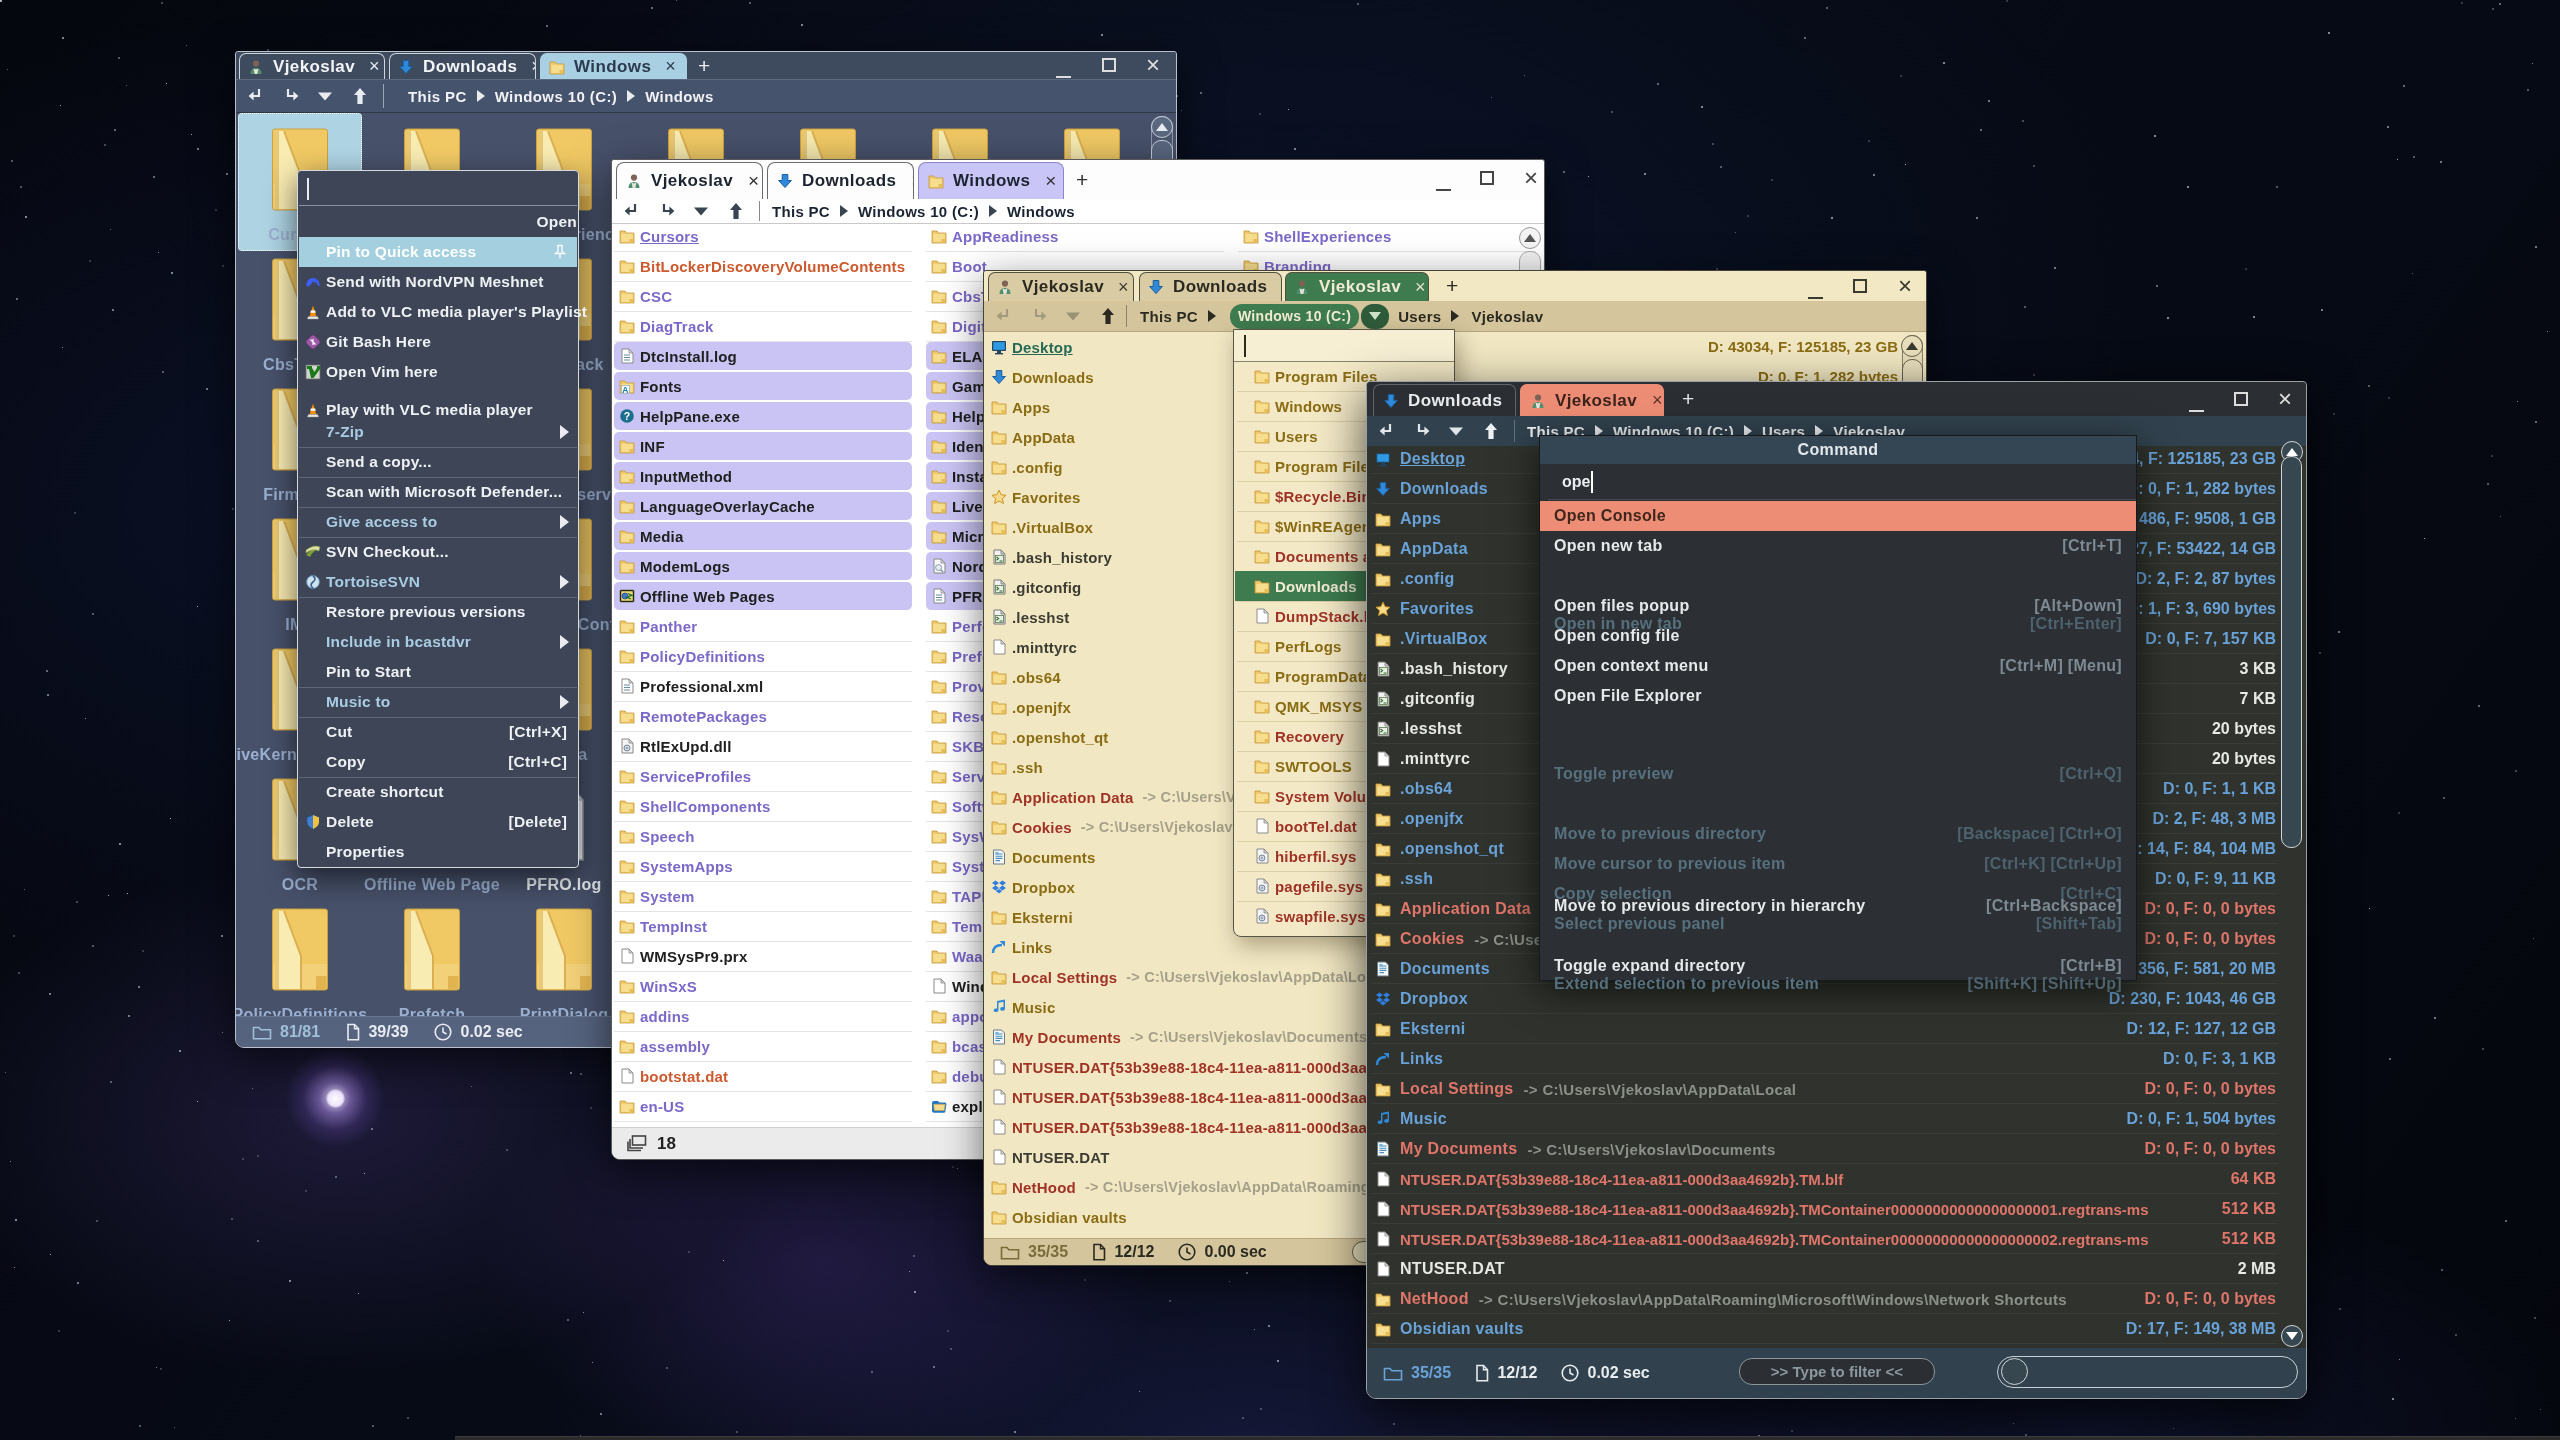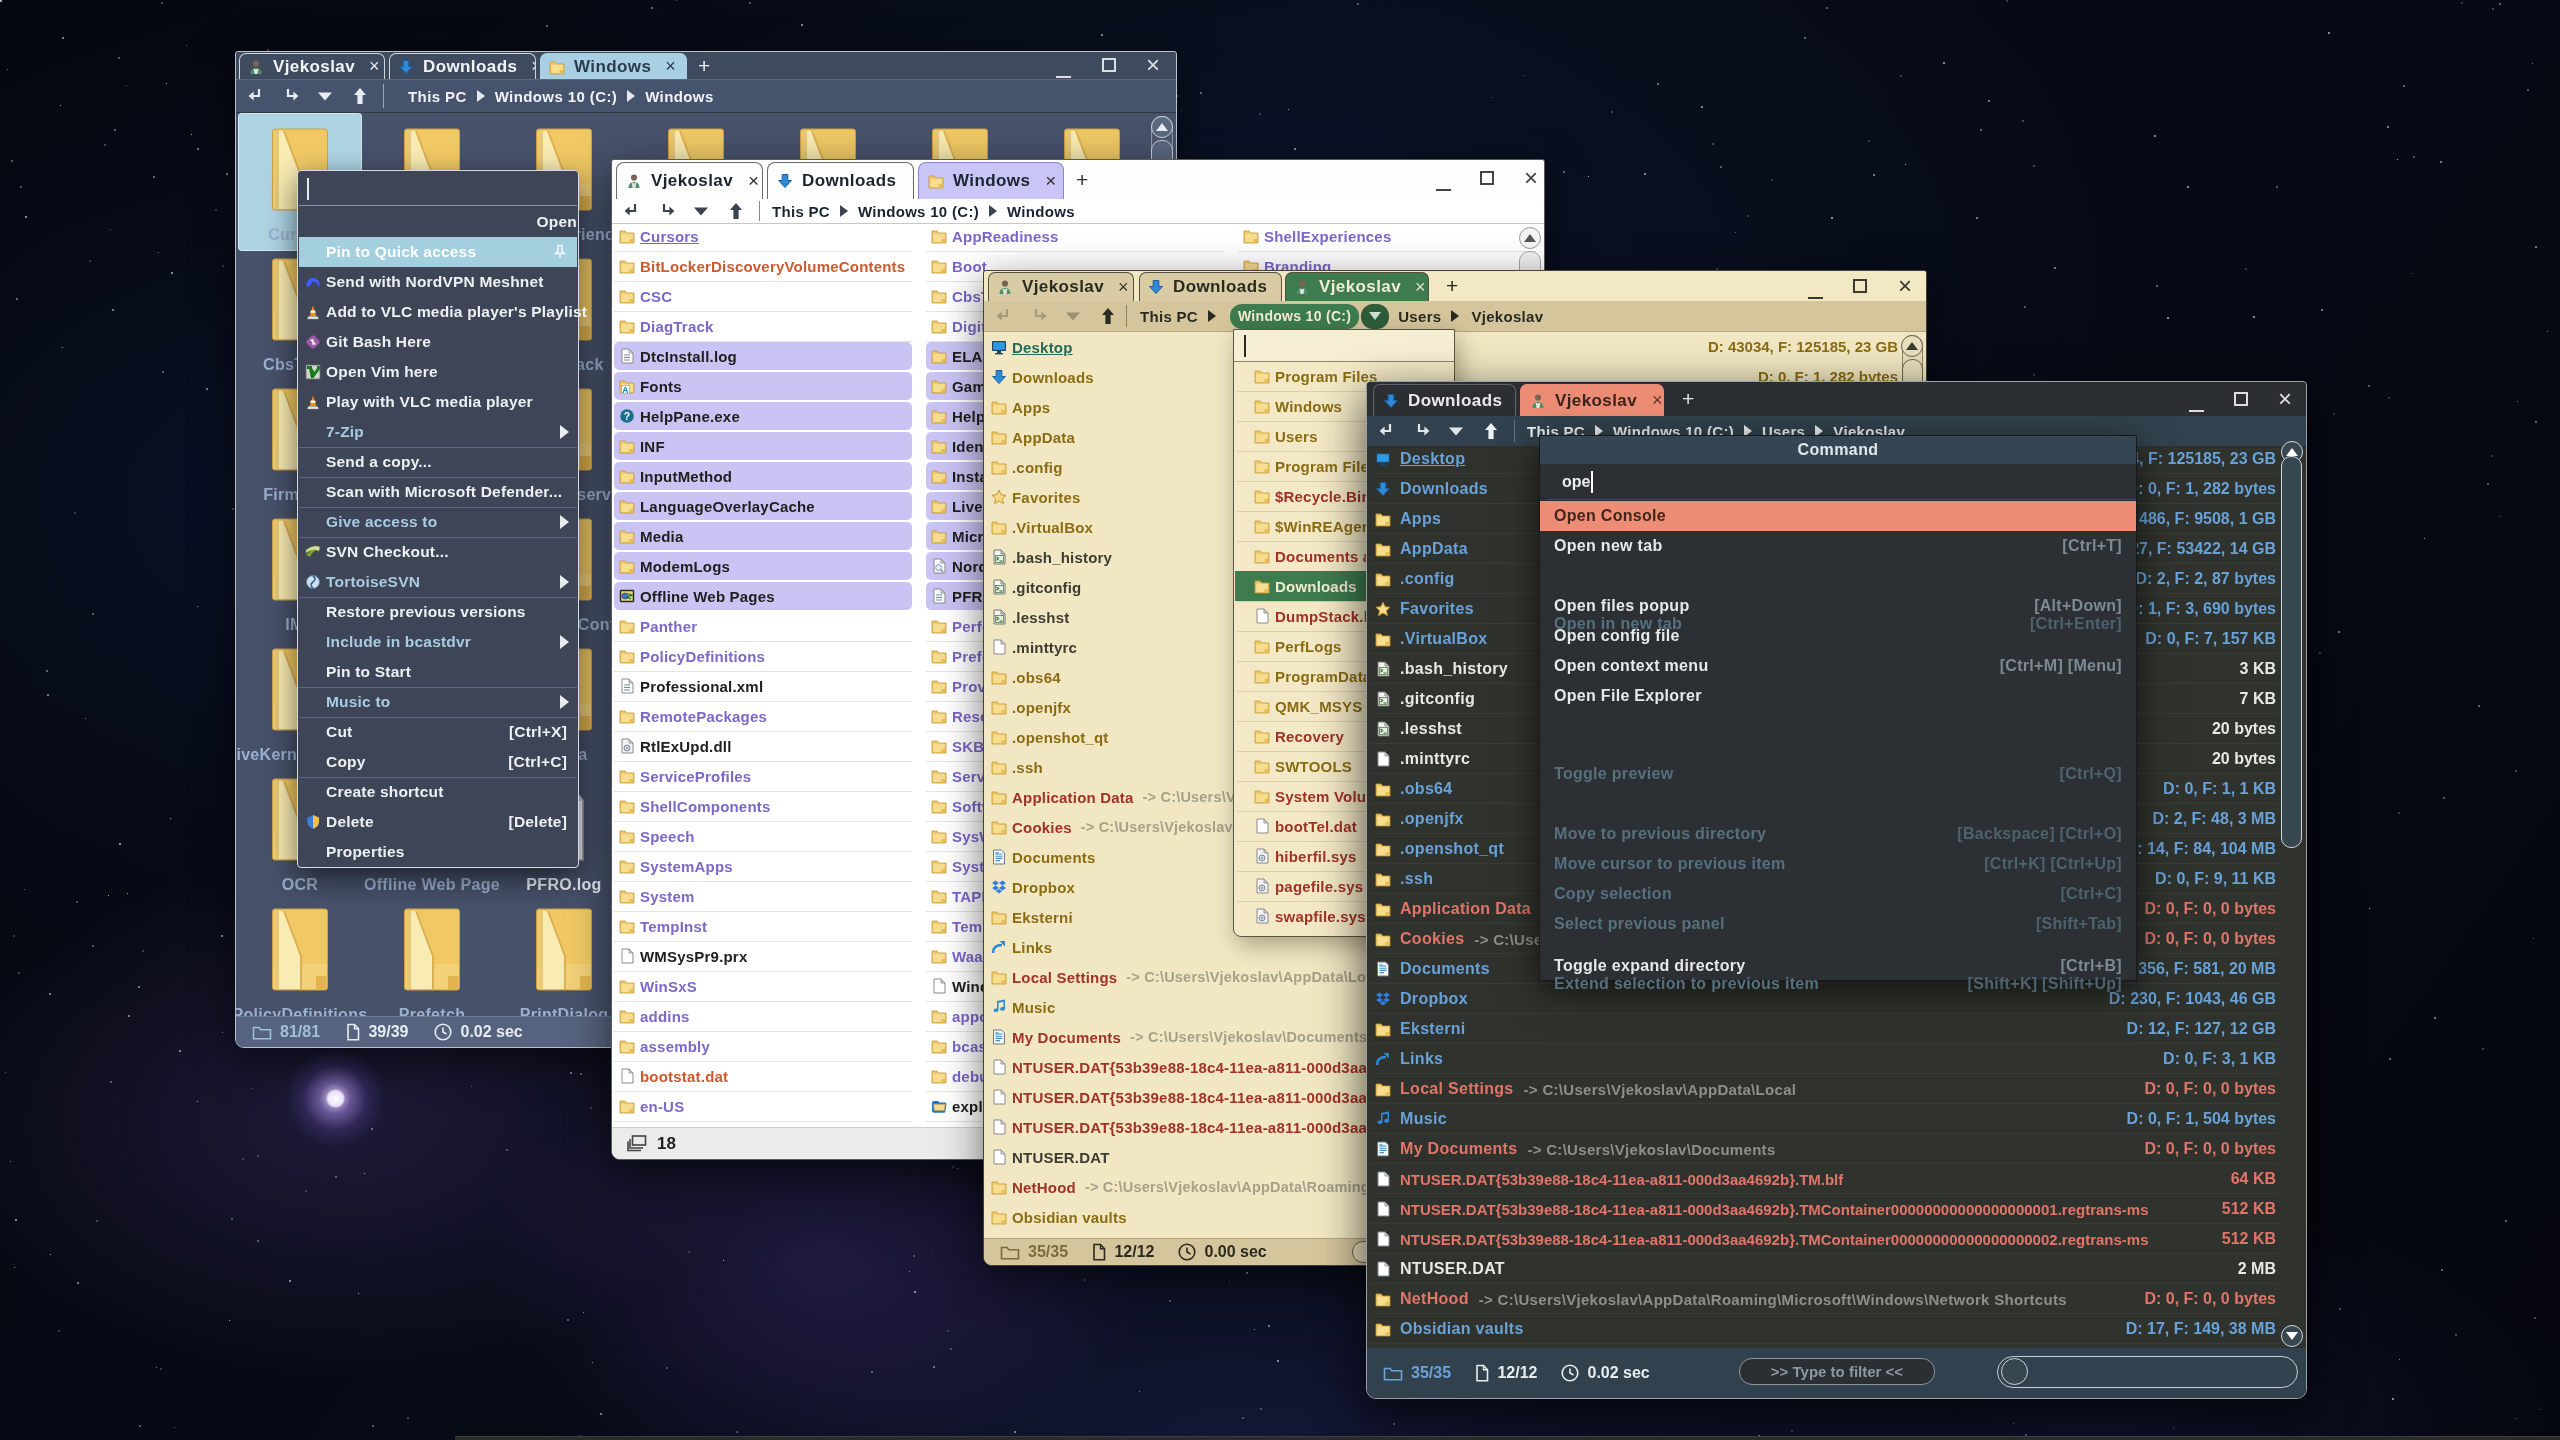--- a/index.html
+++ b/index.html
@@ -799,21 +799,21 @@
       </div>
 <div class="mi" style="top:186px;">
         <span class="mic">
           <svg class="" width="16" height="16" viewBox="0 0 16 16">
             <rect x="1" y="1" width="14" height="14" fill="#cfd4cf" stroke="#666" stroke-width="0.8"></rect>
             <path d="M2 2 h5 v2 l2.5 4 L12 4 V2 h3 v3 l-6.5 9 H6 L4 5 H2 Z" fill="#1a7a1a"></path>
           </svg>
         </span>
         <span>Open Vim here</span>
       </div>
-<div class="mi" style="top:216px;">
+<div class="mi" style="top:224px;">
         <span class="mic">
           <svg class="" width="16" height="16" viewBox="0 0 16 16">
             <path d="M8 1.5 l3.4 11 h-6.8 Z" fill="#ff8d00"></path>
             <path d="M5.9 6.6 h4.2 l0.7 2.2 h-5.6 Z" fill="#fff"></path>
             <path d="M3.4 12.5 h9.2 l1 2.5 H2.4 Z" fill="#e8e8e8" stroke="#999" stroke-width="0.5"></path>
           </svg>
         </span>
         <span>Play with VLC media player</span>
       </div>
 <div class="mi blue" style="top:246px;">
@@ -2717,16 +2717,17 @@
 <div class="pi dis" style="top:125px;">Open in new tab<span class="sc">[Ctrl+Enter]</span></div>
 <div class="pi " style="top:155px;">Open files popup<span class="sc">[Alt+Down]</span></div>
 <div class="pi " style="top:185px;">Open config file</div>
 <div class="pi " style="top:215px;">Open context menu<span class="sc">[Ctrl+M] [Menu]</span></div>
 <div class="pi " style="top:245px;">Open File Explorer</div>
 <div class="pi dis" style="top:275px;">Toggle preview<span class="sc">[Ctrl+Q]</span></div>
 <div class="pi dis" style="top:335px;">Move to previous directory<span class="sc">[Backspace] [Ctrl+O]</span></div>
 <div class="pi dis" style="top:365px;">Move cursor to previous item<span class="sc">[Ctrl+K] [Ctrl+Up]</span></div>
 <div class="pi dis" style="top:395px;">Copy selection<span class="sc">[Ctrl+C]</span></div>
 <div class="pi dis" style="top:425px;">Select previous panel<span class="sc">[Shift+Tab]</span></div>
+<div class="pi " style="top:455px;">Move to previous directory in hierarchy<span class="sc">[Ctrl+Backspace]</span></div>
 <div class="pi dis" style="top:485px;">Extend selection to previous item<span class="sc">[Shift+K] [Shift+Up]</span></div>
 <div class="pi " style="top:515px;">Toggle expand directory<span class="sc">[Ctrl+B]</span></div>
 </div>
 </div>
 </div>
 </body></html>

